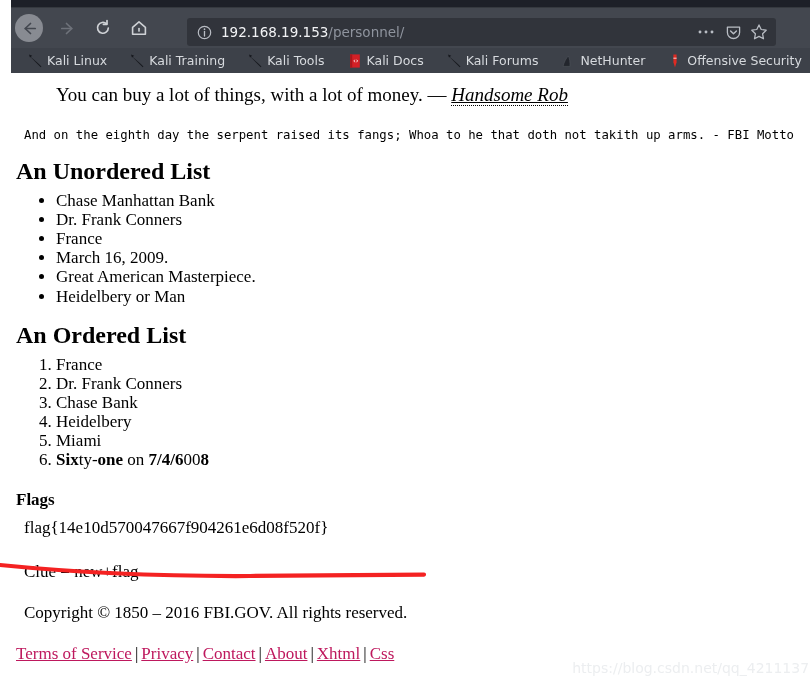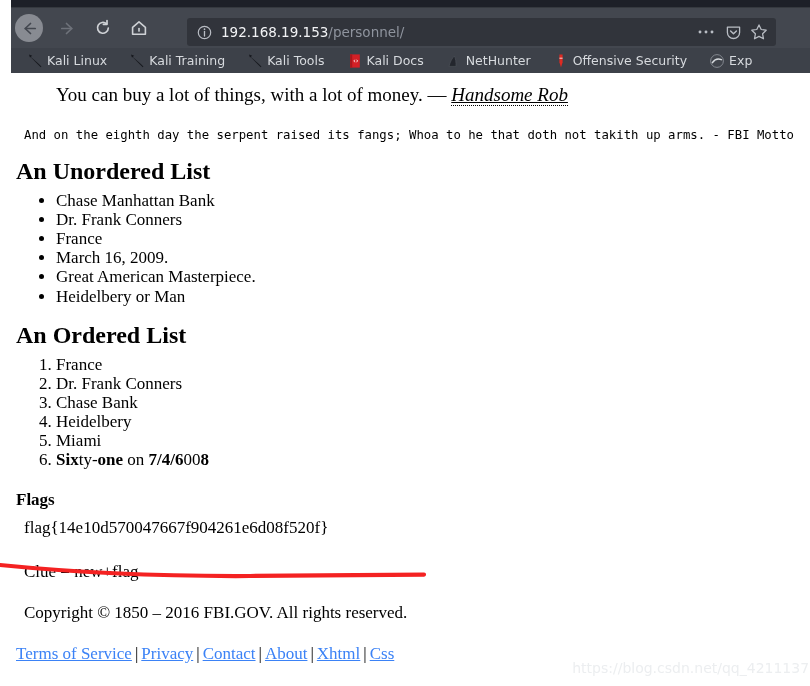--- a/index.html
+++ b/index.html
@@ -191,21 +191,21 @@
   #flag-line { padding-bottom: 16px; }
   #clue-line { padding-bottom: 12px; }
   #copyright-line { padding-bottom: 13px; }
 
   #footer-links {
     font-size: 17px;
     line-height: 1.2;
     white-space: nowrap;
   }
   #footer-links a {
-    color: #3b82f6;
+    color: #be185d;
     text-decoration: underline;
     margin-top: 31px;
   }
   #footer-links .sep {
     color: #000;
     text-decoration: none;
     padding: 0 3px;
   }
 
   
@@ -332,20 +332,29 @@
       <span class="bm-icon">
         <svg width="16" height="16" viewBox="0 0 16 16" aria-hidden="true">
           <rect x="3.2" y="1.4" width="9.6" height="13.2" fill="#d42026"></rect>
           <rect x="3.2" y="1.4" width="2.0" height="13.2" fill="#a8171c"></rect>
           <text x="8.8" y="10.2" font-family="DejaVu Sans, sans-serif" font-size="7" fill="#ffffff" text-anchor="middle">‹›</text>
         </svg>
       </span>
       <span class="bm-label">Kali Docs</span>
     </div>
 
+    <div class="bookmark">
+      <span class="bm-icon">
+        <svg width="16" height="16" viewBox="0 0 16 16" aria-hidden="true">
+          <path d="M1.6 2.0 L11.0 11.4 L13.8 14.2 L14.4 13.6 L11.6 10.8 Z" fill="#15171c"></path>
+          <path d="M2.0 1.6 L5.2 2.8 L3.0 4.6 Z" fill="#15171c"></path>
+        </svg>
+      </span>
+      <span class="bm-label">Kali Forums</span>
+    </div>
 
     <div class="bookmark">
       <span class="bm-icon">
         <svg width="16" height="16" viewBox="0 0 16 16" aria-hidden="true">
           <path d="M3.0 13.4 C4.2 8.6 6.2 5.0 8.4 3.0 C9.6 5.2 10.2 9.0 10.0 13.4 Z" fill="#23262d" stroke="#4c5057" stroke-width="0.7"></path>
         </svg>
       </span>
       <span class="bm-label">NetHunter</span>
     </div>
 

